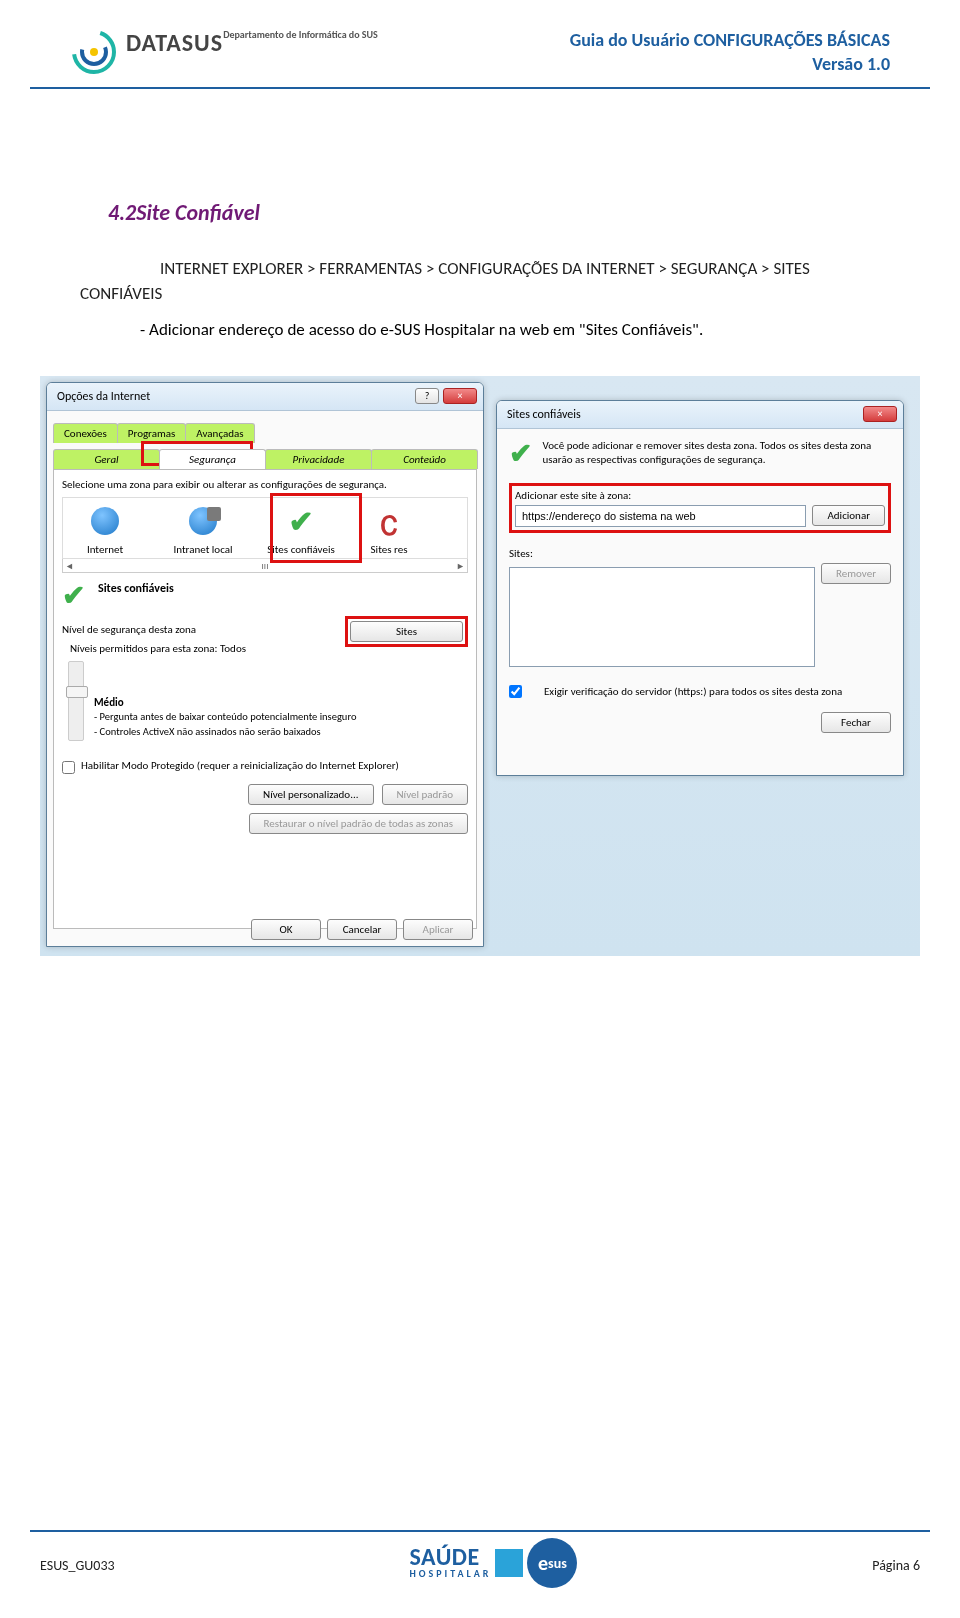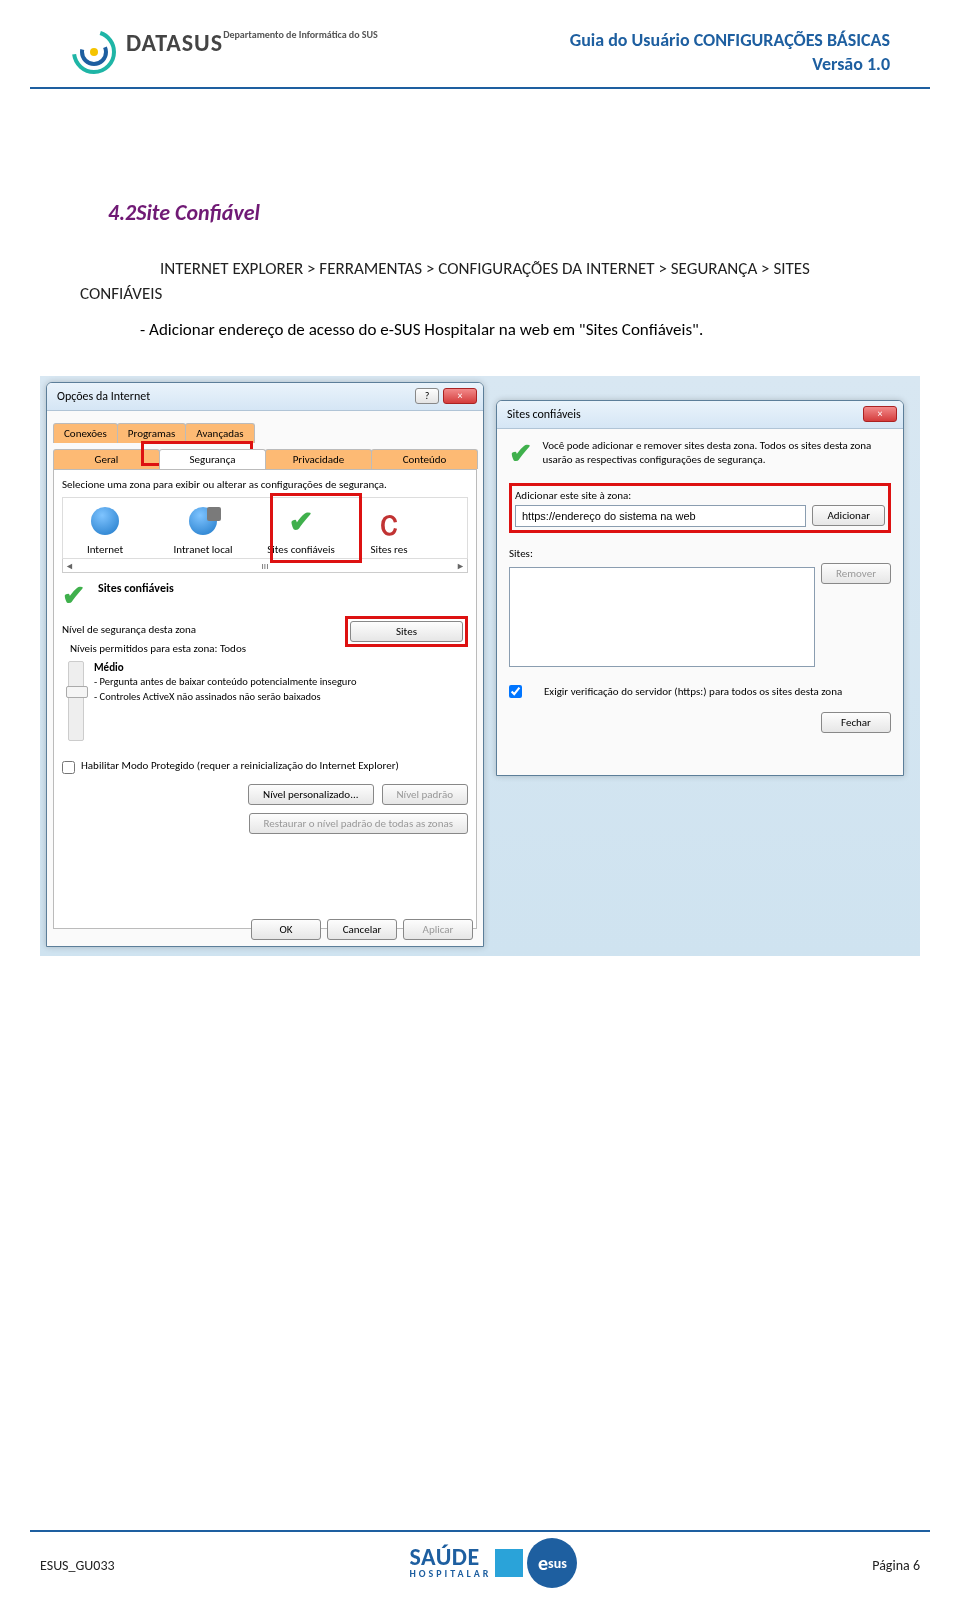--- a/index.html
+++ b/index.html
@@ -79,27 +79,27 @@
     border: 1px solid #888; border-radius: 3px;
     background: linear-gradient(#fdfdfd,#e4e4e4);
     font-size: 10px; text-align: center; line-height: 13px;
   }
   .winbtn.close { background: linear-gradient(#f28a8a,#d43c3c); border-color:#a22; color:#fff; width:34px; }
   .winbtn.help { width: 24px; }
 
   .opts-window { left: 6px; top: 6px; width: 438px; height: 565px; }
   .tabs-row { display: flex; padding: 6px 6px 0 6px; background:#fafafa; gap:0; font-size:11px; }
   .tab {
-    border:1px solid #bbb; border-bottom:none; padding:3px 10px; background:#fdba74;
+    border:1px solid #bbb; border-bottom:none; padding:3px 10px; background:#bef264;
     border-radius:3px 3px 0 0; margin-right:-1px; cursor:default;
     white-space:nowrap;
   }
   .tab.active { background:#fff; position:relative; z-index:2; }
   .tabs-row.row1 { margin-top:6px; }
-  .tabs-row.row2 .tab { flex:1; text-align:center; }
+  .tabs-row.row2 .tab { flex:1; text-align:center;font-style:italic; }
   .tab-pane {
     border:1px solid #bbb; margin:0 6px 6px 6px; background:#fff; padding:8px;
     height: 460px; position:relative;
   }
   .zone-instr { font-size:11px; margin-bottom:6px; }
   .zones-row { display:flex; align-items:flex-end; gap:22px; border:1px solid #ddd; padding:6px 4px 2px 4px; position:relative; }
   .zone-item { width:76px; text-align:center; font-size:11px; }
   .zone-item .zicon { width:34px; height:34px; margin:0 auto 2px; }
   .globe { background: radial-gradient(circle at 40% 30%, #7fc4ff, #1e78c8); border-radius:50%; width:28px;height:28px;margin:3px auto; }
   .globe.local::after{content:"";display:block;width:14px;height:14px;background:#7a7a7a;border-radius:2px;margin:-12px 0 0 18px;}
@@ -120,21 +120,21 @@
     background:linear-gradient(#fdfdfd,#e6e6e6);
     padding:3px 14px; font-size:11px; cursor:default; display:inline-block;
     text-align:center;
   }
   .w7btn.disabled { color:#999; }
   .sec-level { margin-top:12px; }
   .sec-level-title{font-size:11px;margin-bottom:6px;}
   .slider-row{display:flex;gap:10px;align-items:flex-start;padding-left:6px;}
   .slider{width:16px;height:80px;background:#eee;border:1px solid #ccc;border-radius:2px;position:relative;}
   .slider::after{content:"";position:absolute;left:-3px;top:24px;width:20px;height:10px;background:#f5f5f5;border:1px solid #aaa;border-radius:2px;}
-  .slider-text{font-size:10.5px;line-height:1.35;}
+  .slider-text{font-size:10.5px;line-height:1.35;margin-top:35px;}
   .slider-text b{font-size:11px;}
   .pm-row{display:flex;gap:6px;align-items:flex-start;margin-top:18px;font-size:11px;}
   .pm-row input{margin-top:2px;}
   .btn-row{display:flex;gap:8px;justify-content:flex-end;margin-top:10px;}
   .btn-row2{display:flex;justify-content:flex-end;margin-top:8px;}
   .bottom-btns{ position:absolute;bottom:6px;right:10px;display:flex;gap:6px;margin-top:12px;}
 
   .trusted-window { left:456px; top:24px; width:408px; height:376px; }
   .trusted-body{padding:10px 12px;}
   .trusted-row1{display:flex;gap:10px;align-items:flex-start;}

